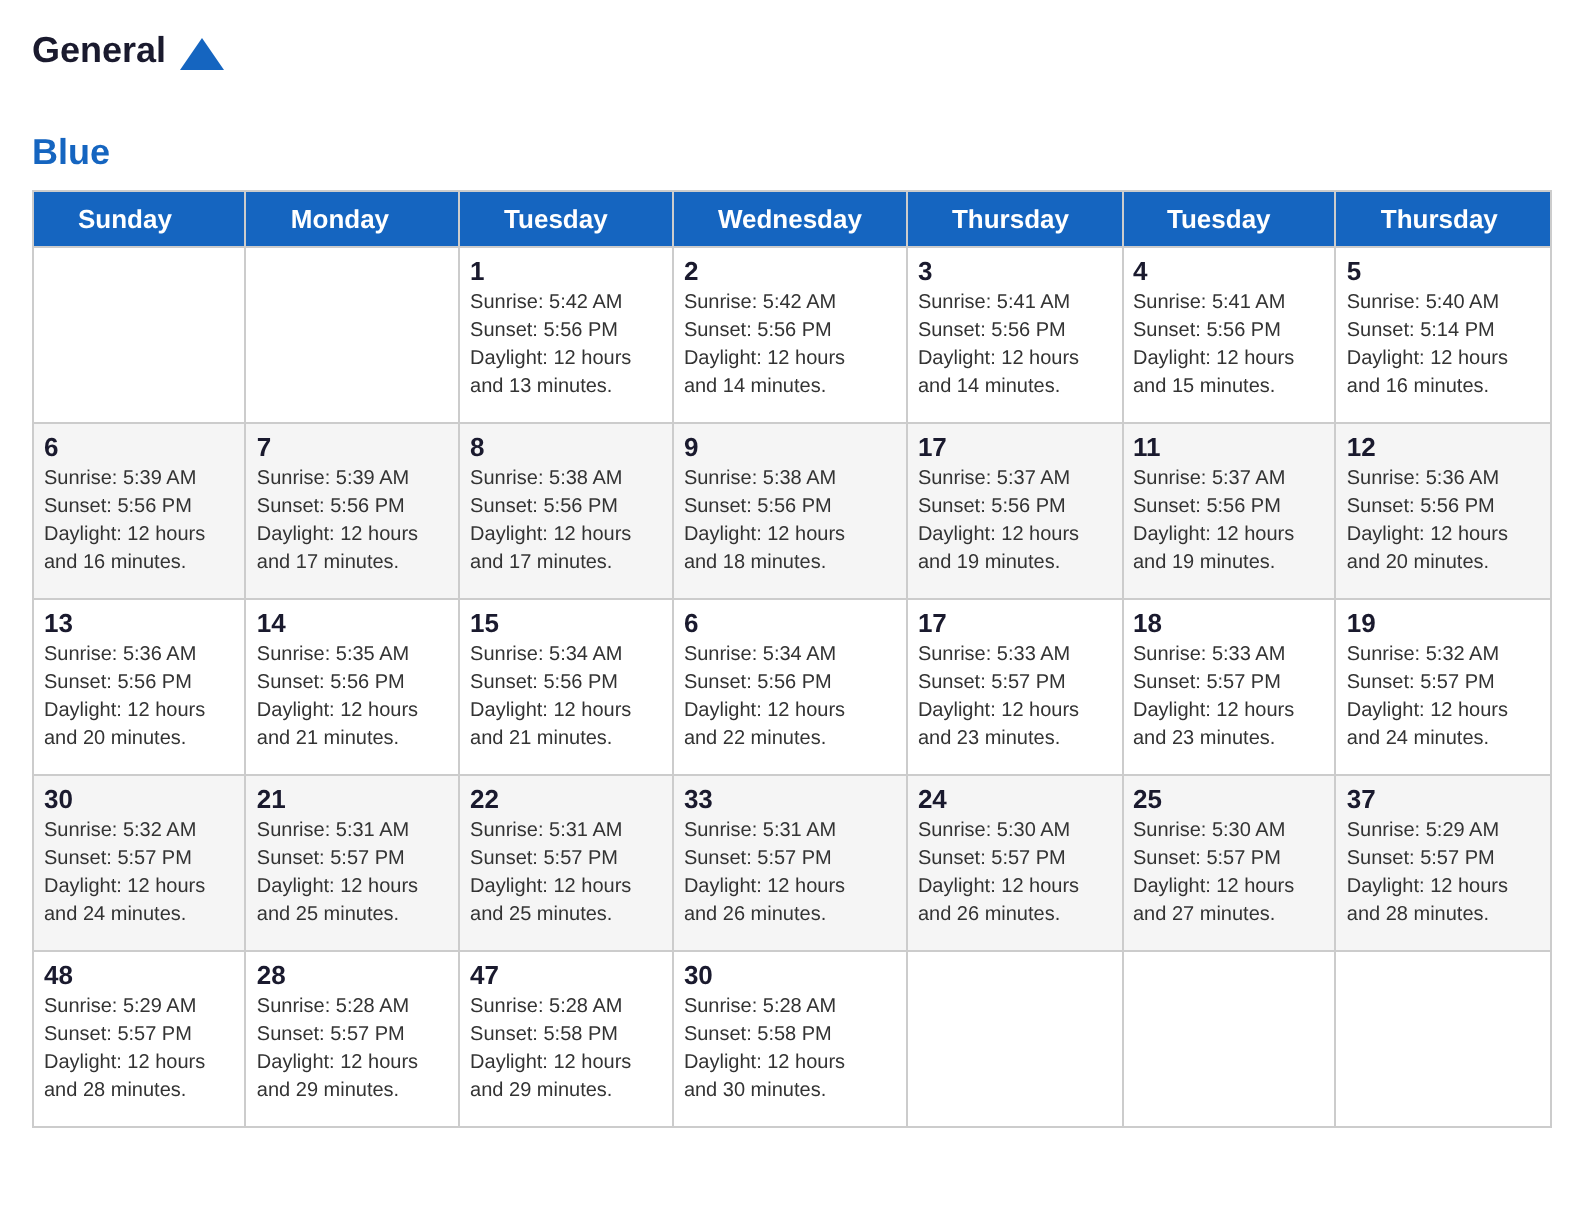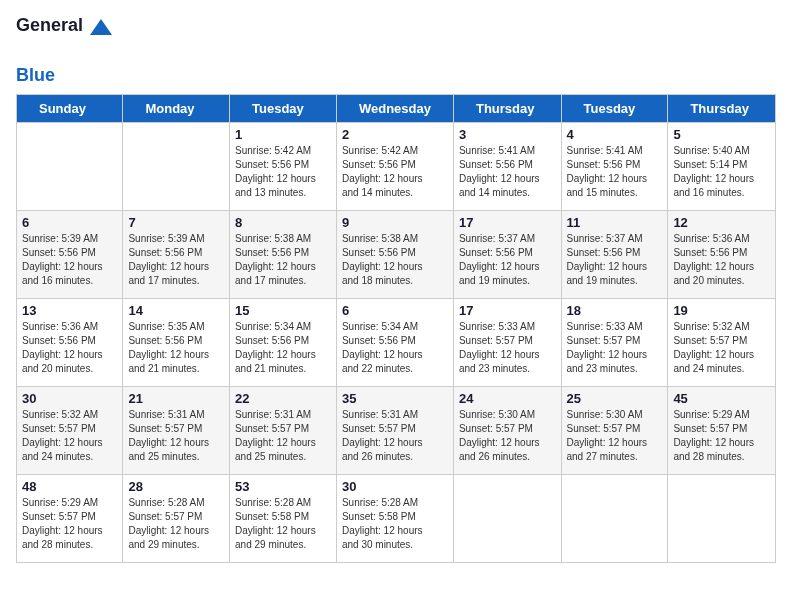--- a/index.html
+++ b/index.html
@@ -283,42 +283,42 @@
 and 25 minutes.</div>
         </td>
         <td>
           <span class="day-num">22</span>
           <div class="day-detail" style="white-space: pre-line;">Sunrise: 5:31 AM
 Sunset: 5:57 PM
 Daylight: 12 hours
 and 25 minutes.</div>
         </td>
         <td>
-          <span class="day-num">35</span>
+          <span class="day-num">33</span>
           <div class="day-detail" style="white-space: pre-line;">Sunrise: 5:31 AM
 Sunset: 5:57 PM
 Daylight: 12 hours
 and 26 minutes.</div>
         </td>
         <td>
           <span class="day-num">24</span>
           <div class="day-detail" style="white-space: pre-line;">Sunrise: 5:30 AM
 Sunset: 5:57 PM
 Daylight: 12 hours
 and 26 minutes.</div>
         </td>
         <td>
           <span class="day-num">25</span>
           <div class="day-detail" style="white-space: pre-line;">Sunrise: 5:30 AM
 Sunset: 5:57 PM
 Daylight: 12 hours
 and 27 minutes.</div>
         </td>
         <td>
-          <span class="day-num">45</span>
+          <span class="day-num">37</span>
           <div class="day-detail" style="white-space: pre-line;">Sunrise: 5:29 AM
 Sunset: 5:57 PM
 Daylight: 12 hours
 and 28 minutes.</div>
         </td>
       </tr>
       <tr>
         <td>
           <span class="day-num">48</span>
           <div class="day-detail" style="white-space: pre-line;">Sunrise: 5:29 AM
@@ -327,21 +327,21 @@
 and 28 minutes.</div>
         </td>
         <td>
           <span class="day-num">28</span>
           <div class="day-detail" style="white-space: pre-line;">Sunrise: 5:28 AM
 Sunset: 5:57 PM
 Daylight: 12 hours
 and 29 minutes.</div>
         </td>
         <td>
-          <span class="day-num">53</span>
+          <span class="day-num">47</span>
           <div class="day-detail" style="white-space: pre-line;">Sunrise: 5:28 AM
 Sunset: 5:58 PM
 Daylight: 12 hours
 and 29 minutes.</div>
         </td>
         <td>
           <span class="day-num">30</span>
           <div class="day-detail" style="white-space: pre-line;">Sunrise: 5:28 AM
 Sunset: 5:58 PM
 Daylight: 12 hours

